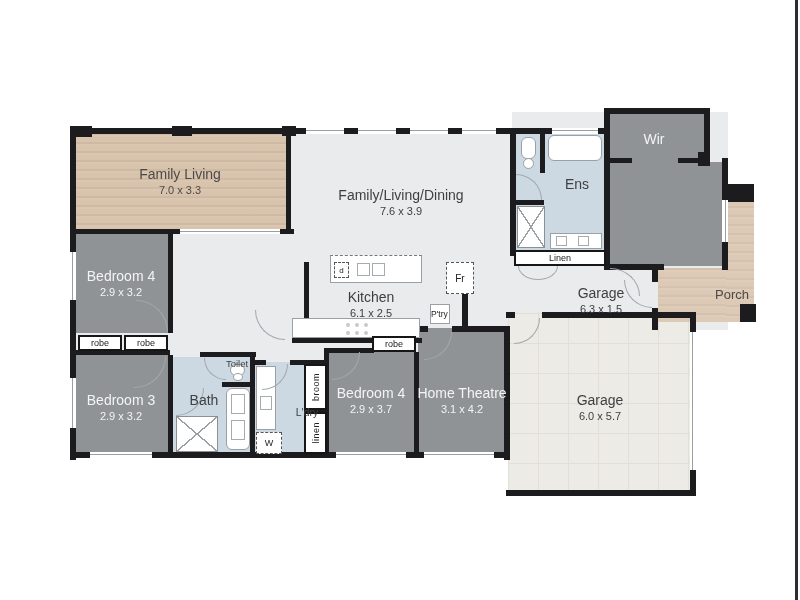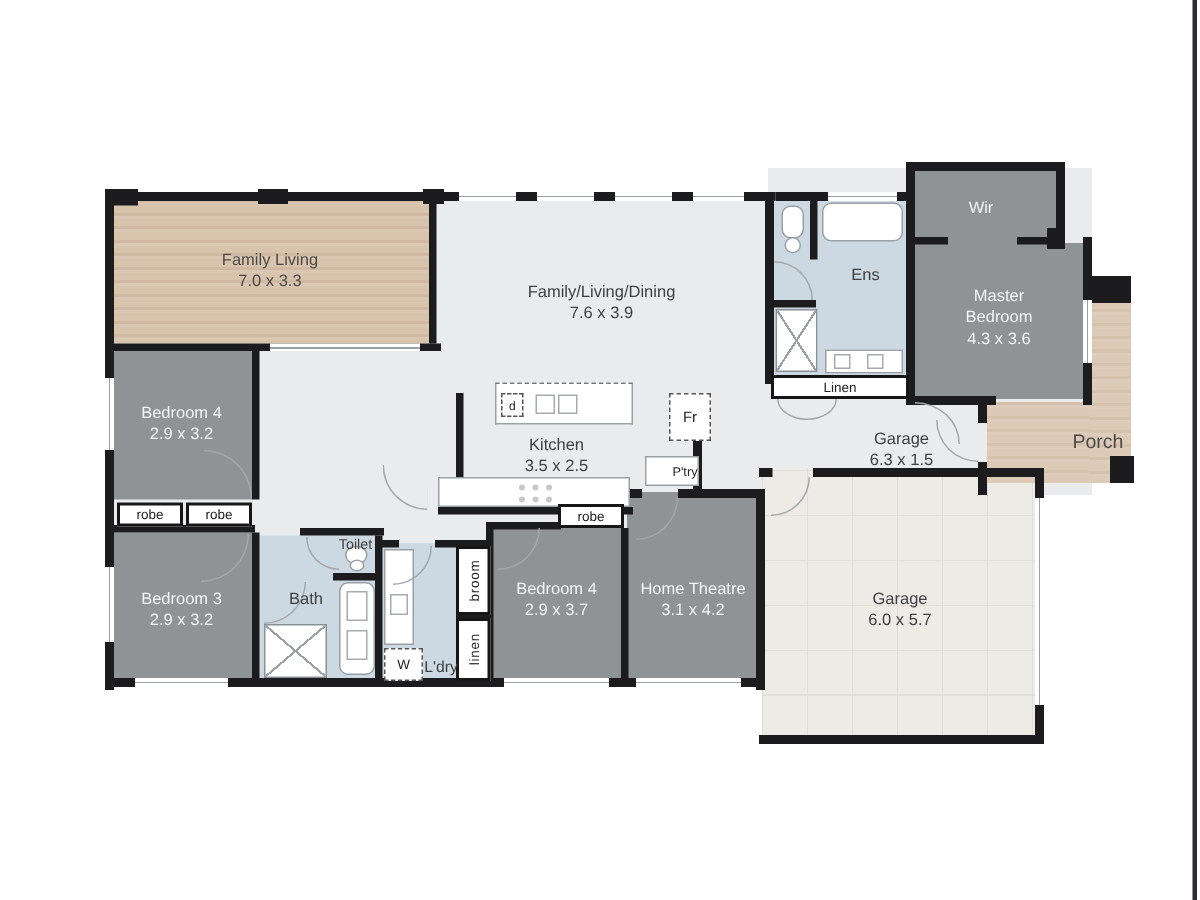--- a/index.html
+++ b/index.html
@@ -17,21 +17,21 @@
   .garagefloor{background:#edebe6;
         background-image:repeating-linear-gradient(90deg, #e2dfd8 0 1px, transparent 1px 30px),
                          repeating-linear-gradient(0deg, #e2dfd8 0 1px, transparent 1px 30px);}
   .wall{background:#1c1c1e;}
   
   .winh{background:linear-gradient(180deg,#fff 0 2.5px,#98a0a4 2.5px 3.5px,#fff 3.5px);}
   .winv{background:linear-gradient(90deg,#fff 0 2.5px,#98a0a4 2.5px 3.5px,#fff 3.5px);}
   
   .lbl{position:absolute;transform:translate(-50%,-50%);text-align:center;color:#3e3f40;
        line-height:1.3;white-space:nowrap;}
-  .lbl .nm{font-size:11px;}
+  .lbl .nm{font-size:14px;}
   .lbl .dm{font-size:11px;}
   .lbl.w{color:#f3f4f4;}
   .lbl.small .nm{font-size:9.5px;}
   
   .sbox{position:absolute;box-sizing:border-box;background:#fff;border:2px solid #161616;
         display:flex;align-items:center;justify-content:center;font-size:9px;color:#222;}
   .vtext{writing-mode:vertical-rl;transform:rotate(180deg);letter-spacing:.5px;}
   
   .dbox{position:absolute;box-sizing:border-box;background:#fff;border:1.5px dashed #555;
         display:flex;align-items:center;justify-content:center;font-size:10px;color:#222;}
@@ -143,21 +143,21 @@
   <div class="dbox" style="left:334px;top:262px;width:15px;height:16px;font-size:8px;">
       <span>d</span>
     </div>
   <div class="sq" style="left:357px;top:263px;width:13px;height:13px;"></div>
   <div class="sq" style="left:372px;top:263px;width:13px;height:13px;"></div>
   <div class="dbox" style="left:446px;top:262px;width:28px;height:32px;">
       <span>Fr</span>
     </div>
   <div class="abs fix" style="left:292px;top:318px;width:128px;height:20px;"></div>
   <div class="dots" style="left:346px;top:323px;"></div>
-  <div class="abs fix" style="left:430px;top:304px;width:36px;height:20px;display:flex;align-items:center;justify-content:flex-end;font-size:8.5px;color:#222;">
+  <div class="abs fix" style="left:430px;top:304px;width:20px;height:20px;display:flex;align-items:center;justify-content:flex-start;font-size:8.5px;color:#222;">
       <span>P'try</span>
     </div>
 
   <div class="abs fix round" style="left:521px;top:137px;width:15px;height:22px;"></div>
   <div class="abs fix" style="left:523px;top:158px;width:11px;height:11px;border-radius:50%;"></div>
   <div class="abs fix round" style="left:548px;top:135px;width:54px;height:26px;"></div>
   <div class="xbox" style="left:517px;top:206px;width:28px;height:42px;"></div>
   <div class="abs fix" style="left:550px;top:233px;width:52px;height:16px;"></div>
   <div class="sq" style="left:556px;top:236px;width:11px;height:10px;"></div>
   <div class="sq" style="left:578px;top:236px;width:11px;height:10px;"></div>
@@ -211,37 +211,37 @@
   <div class="lbl" style="left:180px;top:181px;color:#4c4a47;">
     <div class="nm">Family Living</div>
     <div class="dm">7.0 x 3.3</div>
   </div>
   <div class="lbl" style="left:401px;top:202px;">
     <div class="nm">Family/Living/Dining</div>
     <div class="dm">7.6 x 3.9</div>
   </div>
   <div class="lbl" style="left:371px;top:304px;">
     <div class="nm">Kitchen</div>
-    <div class="dm">3.5 x 2.5</div>
+    <div class="dm">6.1 x 2.5</div>
   </div>
   <div class="lbl w" style="left:121px;top:283px;">
     <div class="nm">Bedroom 4</div>
     <div class="dm">2.9 x 3.2</div>
   </div>
   <div class="lbl w" style="left:121px;top:407px;">
     <div class="nm">Bedroom 3</div>
     <div class="dm">2.9 x 3.2</div>
   </div>
   <div class="lbl small" style="left:237px;top:364px;">
     <div class="nm">Toilet</div>
   </div>
   <div class="lbl" style="left:204px;top:400px;">
     <div class="nm">Bath</div>
   </div>
-  <div class="lbl" style="left:294px;top:413px;margin-top:33px;">
+  <div class="lbl" style="left:307px;top:413px;">
     <div class="nm" style="font-size:10.5px;">L'dry</div>
   </div>
   <div class="lbl w" style="left:371px;top:400px;">
     <div class="nm">Bedroom 4</div>
     <div class="dm">2.9 x 3.7</div>
   </div>
   <div class="lbl w" style="left:462px;top:400px;">
     <div class="nm">Home Theatre</div>
     <div class="dm">3.1 x 4.2</div>
   </div>
@@ -252,23 +252,18 @@
   <div class="lbl" style="left:601px;top:300px;">
     <div class="nm">Garage</div>
     <div class="dm">6.3 x 1.5</div>
   </div>
   <div class="lbl" style="left:577px;top:184px;text-align:right;">
     <div class="nm">Ens</div>
   </div>
   <div class="lbl w" style="left:654px;top:139px;">
     <div class="nm">Wir</div>
   </div>
-  <div class="lbl w" style="left:666px;top:212px;">
-    <div class="nm">Master</div>
-    <div class="nm">Bedroom</div>
-    <div class="dm">4.3 x 3.6</div>
-  </div>
   <div class="lbl" style="left:712px;top:295px;color:#4c4a47;">
     <div class="nm" style="font-size:13px;margin-left:40px;">Porch</div>
   </div>
 
   <div class="abs" style="left:795px;top:0;width:3px;height:600px;background:#2b2b33;"></div>
 </div>
 
 </body></html>

